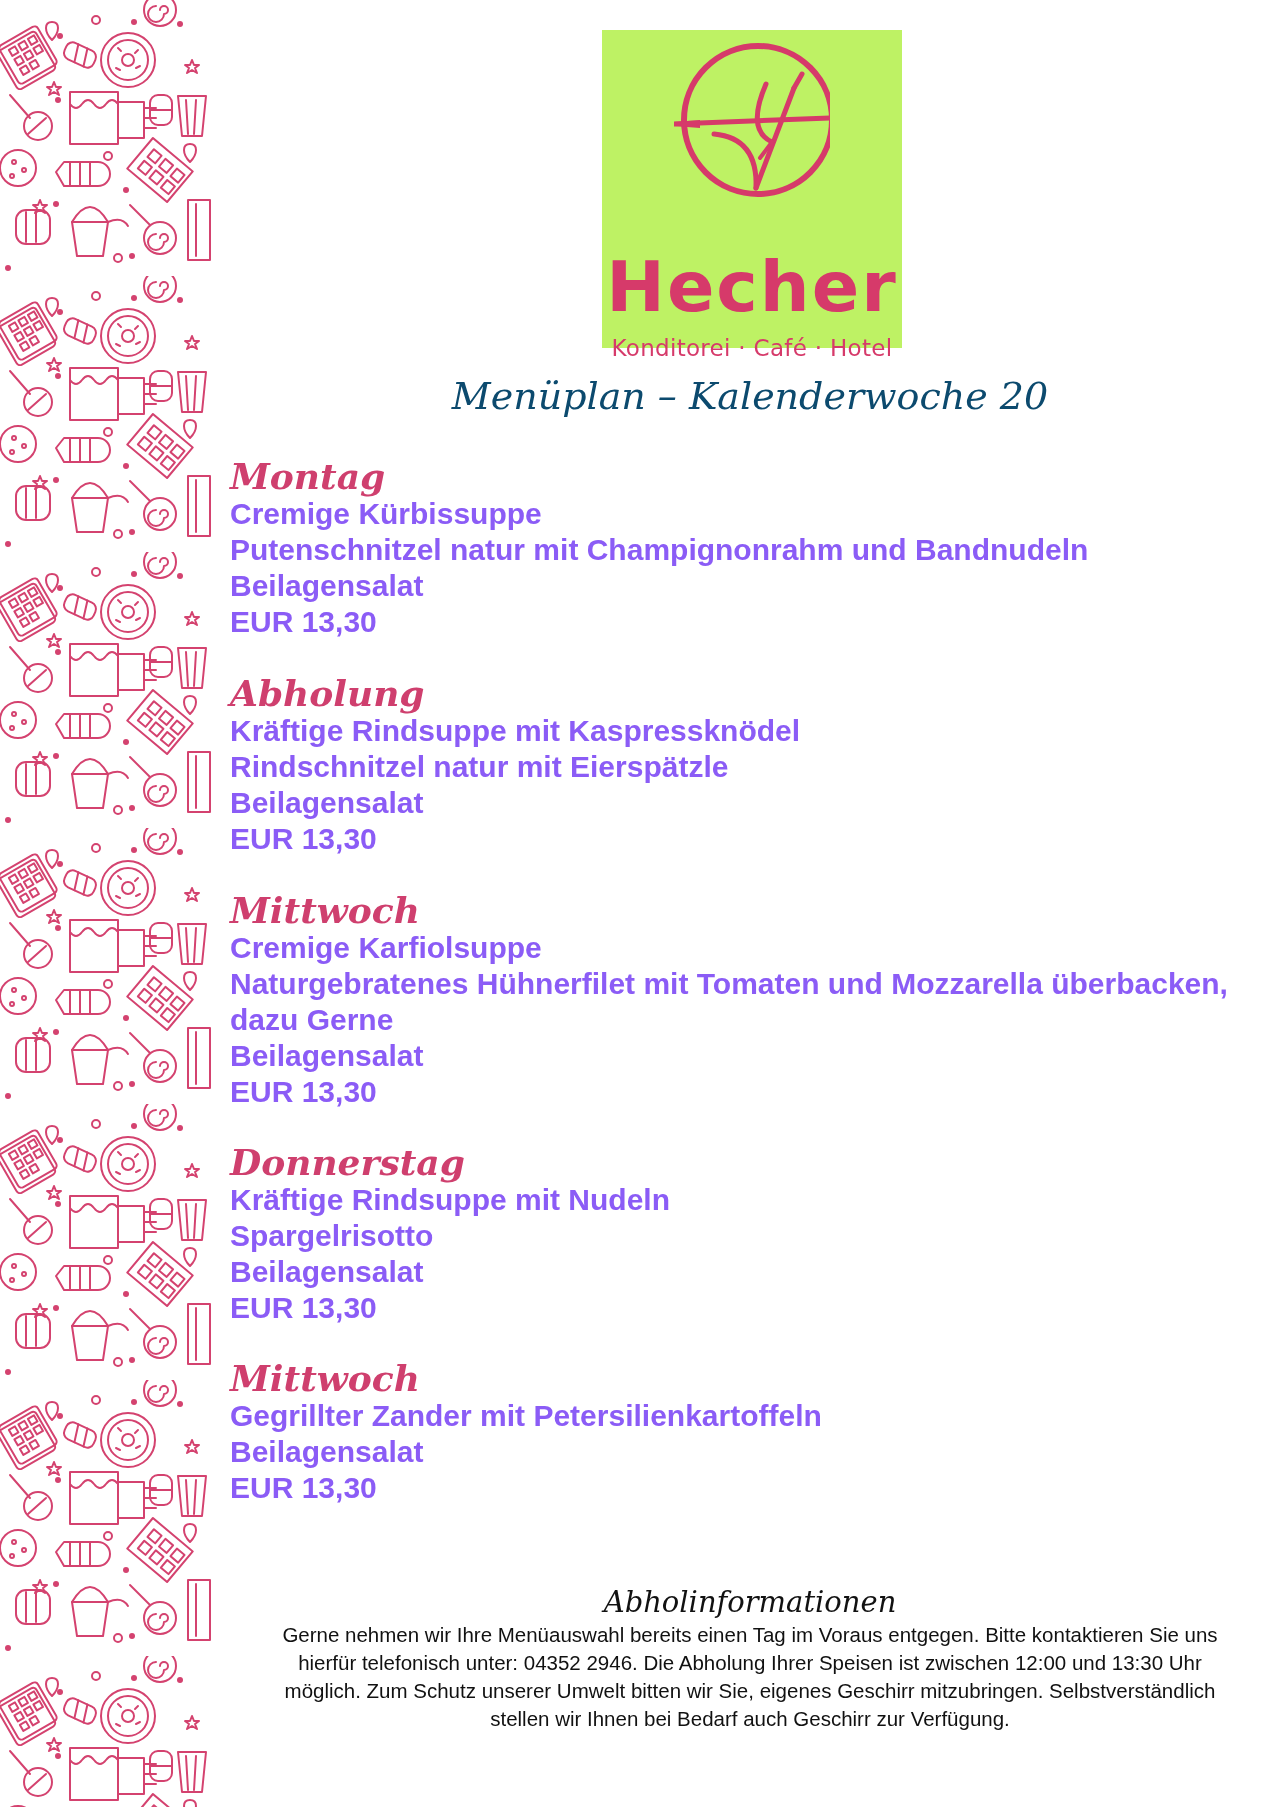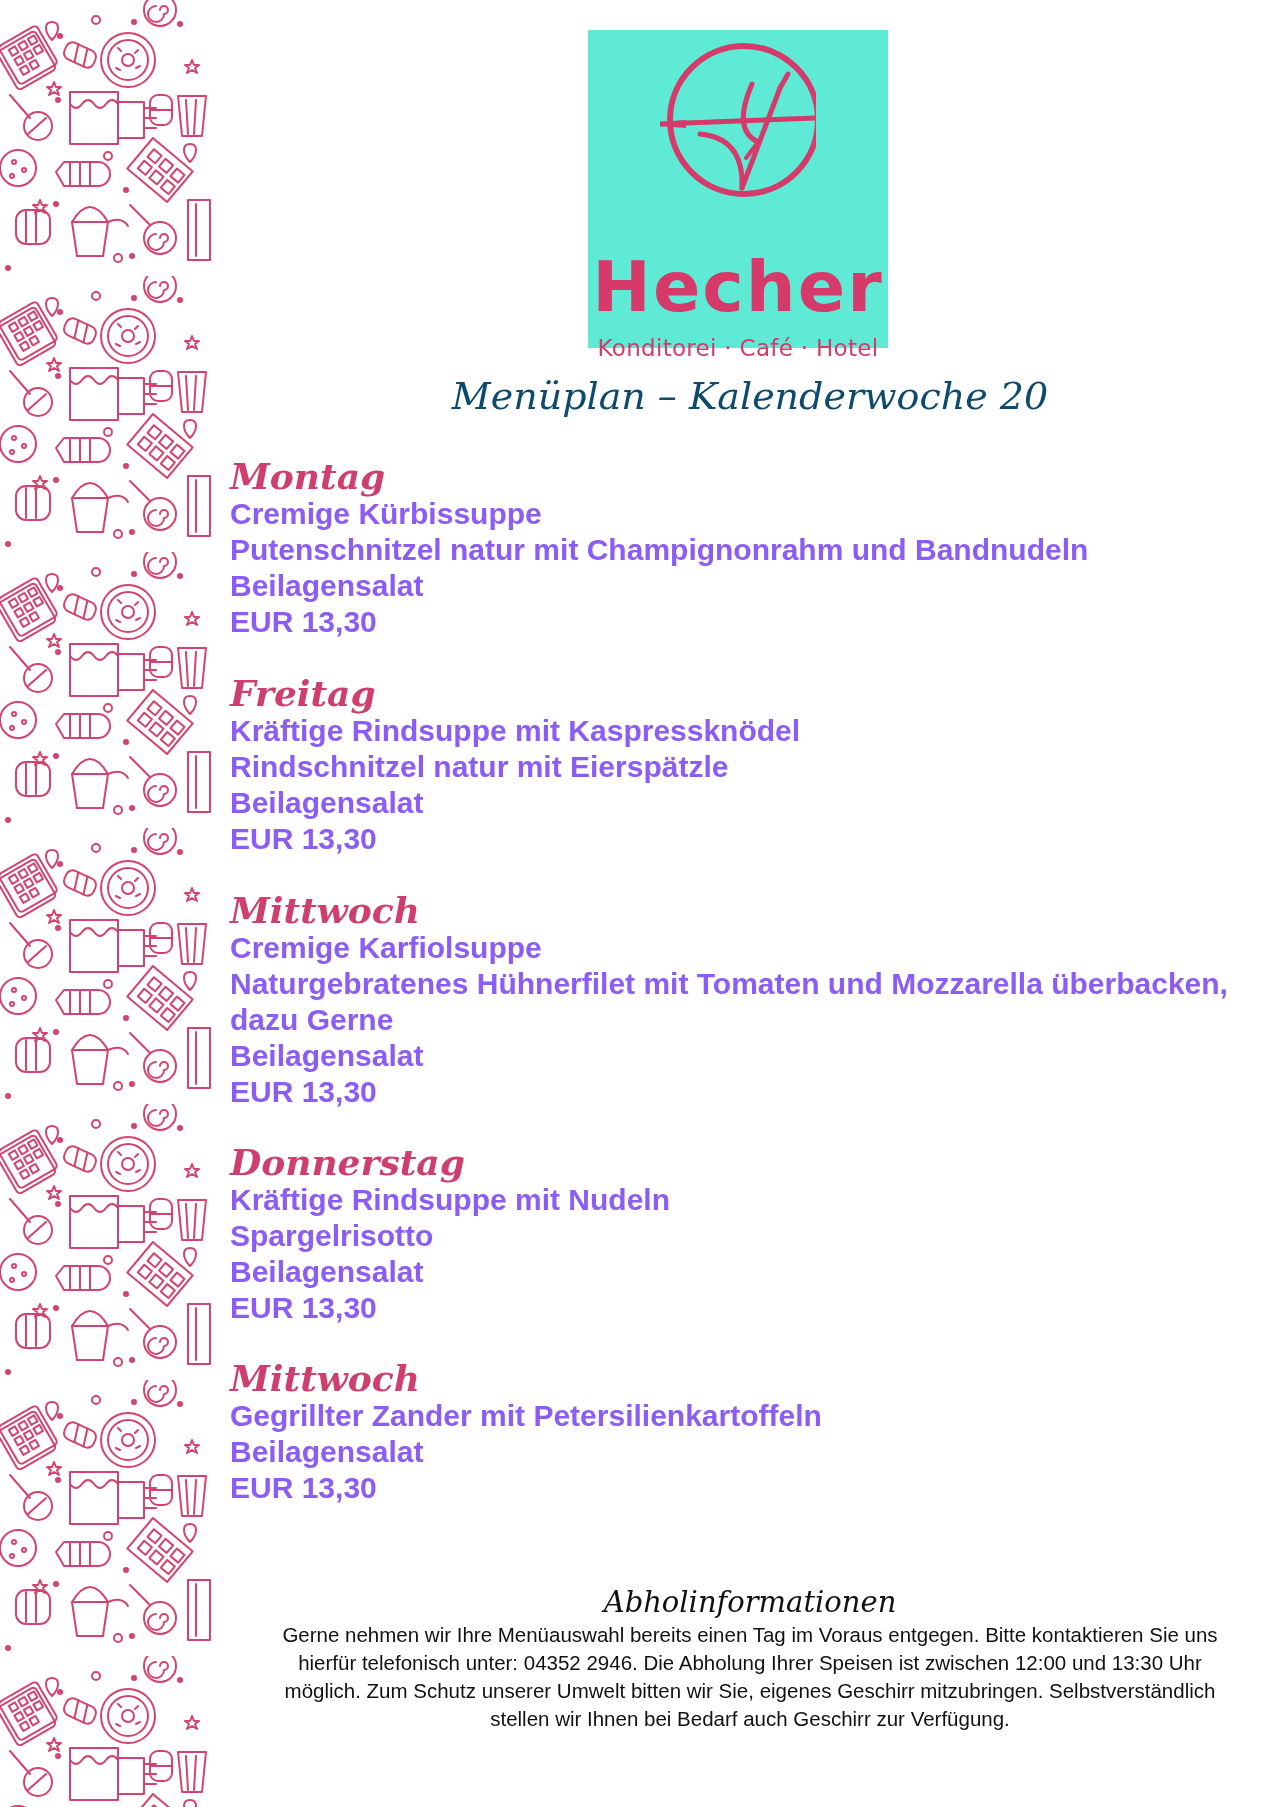--- a/index.html
+++ b/index.html
@@ -9,22 +9,22 @@
   }
   .sidebar {
     position: absolute; left: 0; top: 0; width: 212px; height: 1807px;
     background: #fff; overflow: hidden;
   }
   .sidebar svg { display: block; }
   .main {
     position: absolute; left: 230px; top: 0; width: 1040px; height: 1807px;
   }
   .logo {
-    position: absolute; left: 358px; top: 30px; width: 300px; height: 318px;
-    background: #5eead4;
+    position: absolute; left: 372px; top: 30px; width: 300px; height: 318px;
+    background: #bef264;
   }
   .logo-mark { position: absolute; left: 72px; top: 8px; }
   .brand-name {
     position: absolute; left: 0; width: 300px; top: 222px; text-align: center;
     font-family: "DejaVu Sans", sans-serif; font-weight: bold; font-size: 70px;
     color: #d63a6a; letter-spacing: 2px; line-height: 1;
   }
   .brand-tagline {
     position: absolute; left: 0; width: 300px; top: 307px; text-align: center;
     font-family: "DejaVu Sans", sans-serif; font-size: 23px; color: #d63a6a;
@@ -199,21 +199,21 @@
 
   <div class="day" style="top:456px;">
     <div class="day-name">Montag</div>
     <div class="dish">Cremige Kürbissuppe</div>
     <div class="dish">Putenschnitzel natur mit Champignonrahm und Bandnudeln</div>
     <div class="dish">Beilagensalat</div>
     <div class="dish">EUR 13,30</div>
   </div>
 
   <div class="day" style="top:673px;">
-    <div class="day-name">Freitag</div>
+    <div class="day-name">Abholung</div>
     <div class="dish">Kräftige Rindsuppe mit Kaspressknödel</div>
     <div class="dish">Rindschnitzel natur mit Eierspätzle</div>
     <div class="dish">Beilagensalat</div>
     <div class="dish">EUR 13,30</div>
   </div>
 
   <div class="day" style="top:890px;">
     <div class="day-name">Mittwoch</div>
     <div class="dish">Cremige Karfiolsuppe</div>
     <div class="dish">Naturgebratenes Hühnerfilet mit Tomaten und Mozzarella überbacken,</div>

